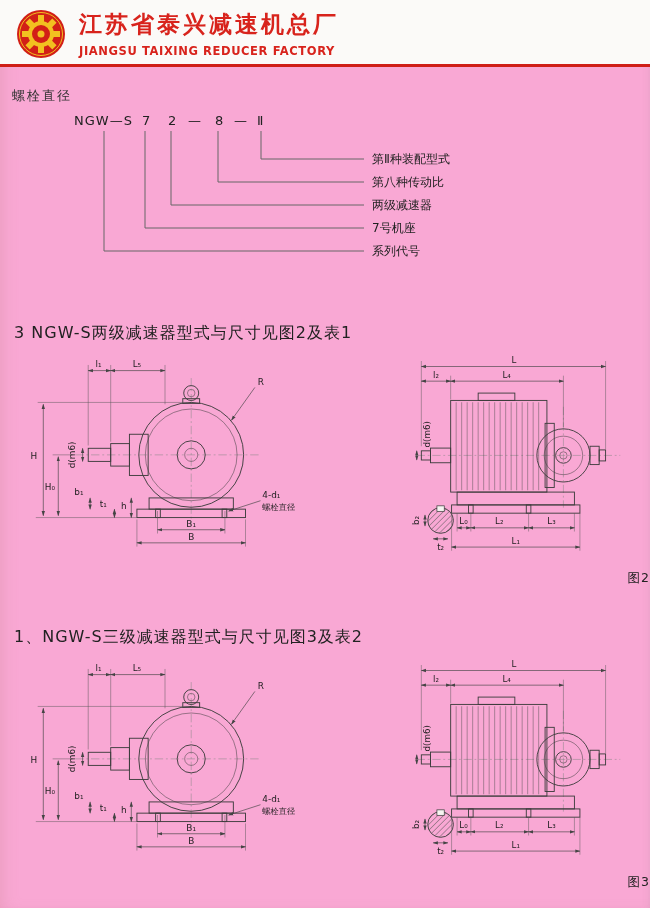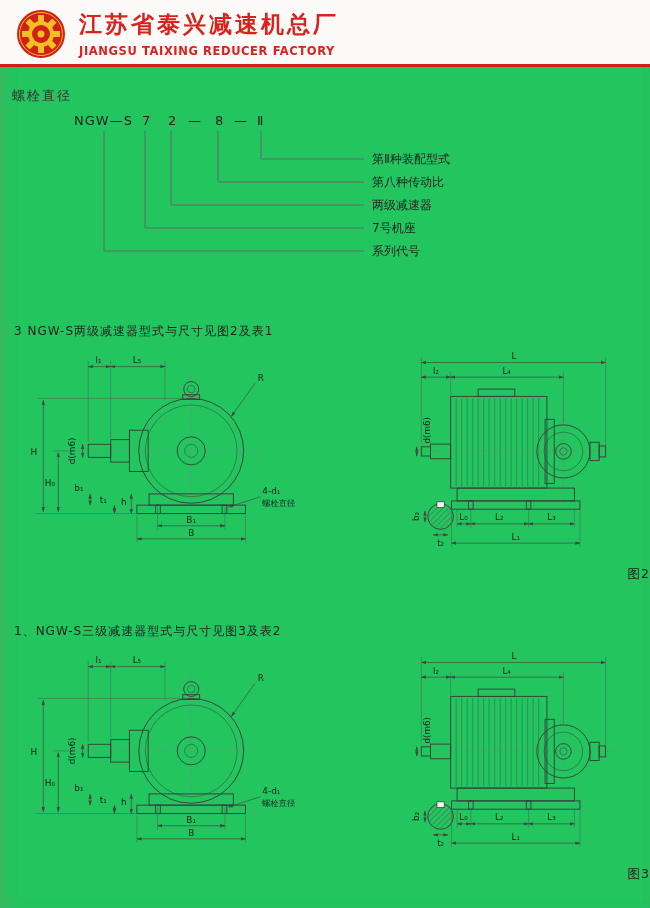--- a/index.html
+++ b/index.html
@@ -1,32 +1,32 @@
 <!DOCTYPE html>
 <html><head>
 <meta charset="utf-8">
 <style>
   html,body{margin:0;padding:0;background:#e9e7e4;}
   .page{
     width:650px;height:908px;margin:0 auto;position:relative;overflow:hidden;
-    background:#22c55e;
+    background:#f9a8d4;
     box-shadow:inset 10px 0 18px -10px rgba(190,120,120,.30), inset -6px 0 10px -8px rgba(120,120,120,.25);
     font-family:"DejaVu Sans","Liberation Sans",sans-serif;color:#222;
   }
   header{display:flex;align-items:center;gap:13px;padding:9px 0 5px 16px;background:#fbfaf8;}
   .titles h1{margin:0;font-size:23px;font-weight:bold;color:#d8231c;letter-spacing:3px;line-height:1.25;}
   .titles .en{font-size:11.5px;font-weight:bold;color:#d8231c;letter-spacing:.6px;margin-top:6px;}
   .red-rule{height:3px;background:#cf1f17;}
   .marking{margin:20px 0 0 12px;}
   .marking-title{font-size:13px;color:#333;letter-spacing:2px;}
   .marking-svg{display:block;margin:6px 0 0 0;}
   .marking-svg text.code{font-size:13px;fill:#222;letter-spacing:1px;}
   .marking-svg text.leg{font-size:12px;fill:#222;}
   .marking-svg path{stroke:#666;stroke-width:1;fill:none;}
-  .sec-title{font-size:12px;color:#222;margin:0 0 0 14px;letter-spacing:1px;}
+  .sec-title{font-size:16px;color:#222;margin:0 0 0 14px;letter-spacing:1px;}
   .sec-2stage{margin-top:56px;}
   .sec-3stage{margin-top:40px;}
   .figure-row{display:flex;justify-content:space-between;align-items:flex-start;padding:6px 2px 0 24px;}
   .fig-caption{text-align:right;font-size:12.5px;color:#222;margin-top:0;letter-spacing:1px;}
   svg.drw{display:block;}
   g.cl line{stroke:#888;stroke-width:.55;stroke-dasharray:9 3 2 3;}
   g.ln *{stroke:#3c3c3c;stroke-width:1;fill:none;}
   g.ln .thin{stroke-width:.55;}
   g.ribs line{stroke:#4a4a4a;stroke-width:.5;}
   g.ext line{stroke:#555;stroke-width:.5;}

